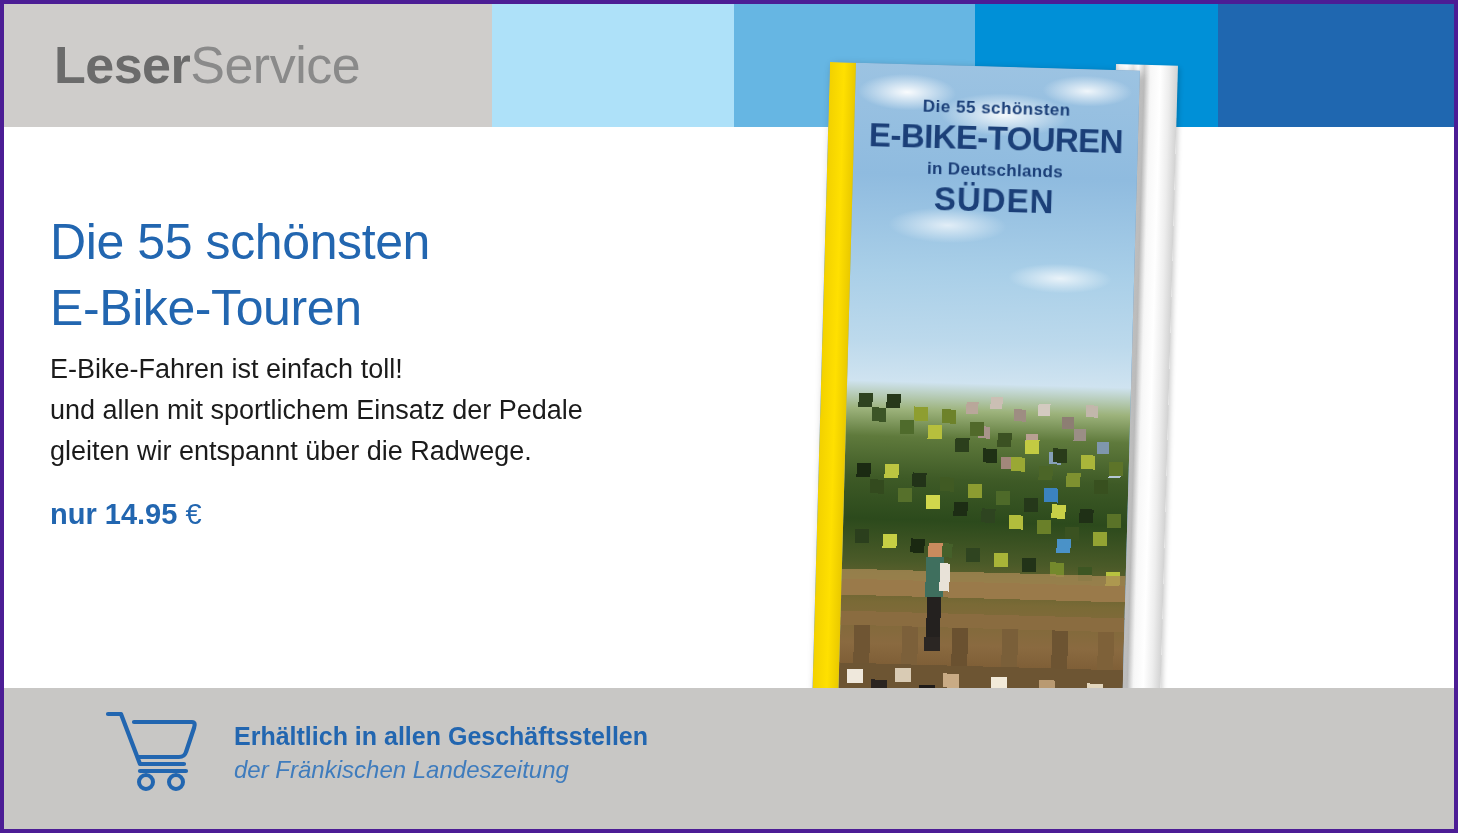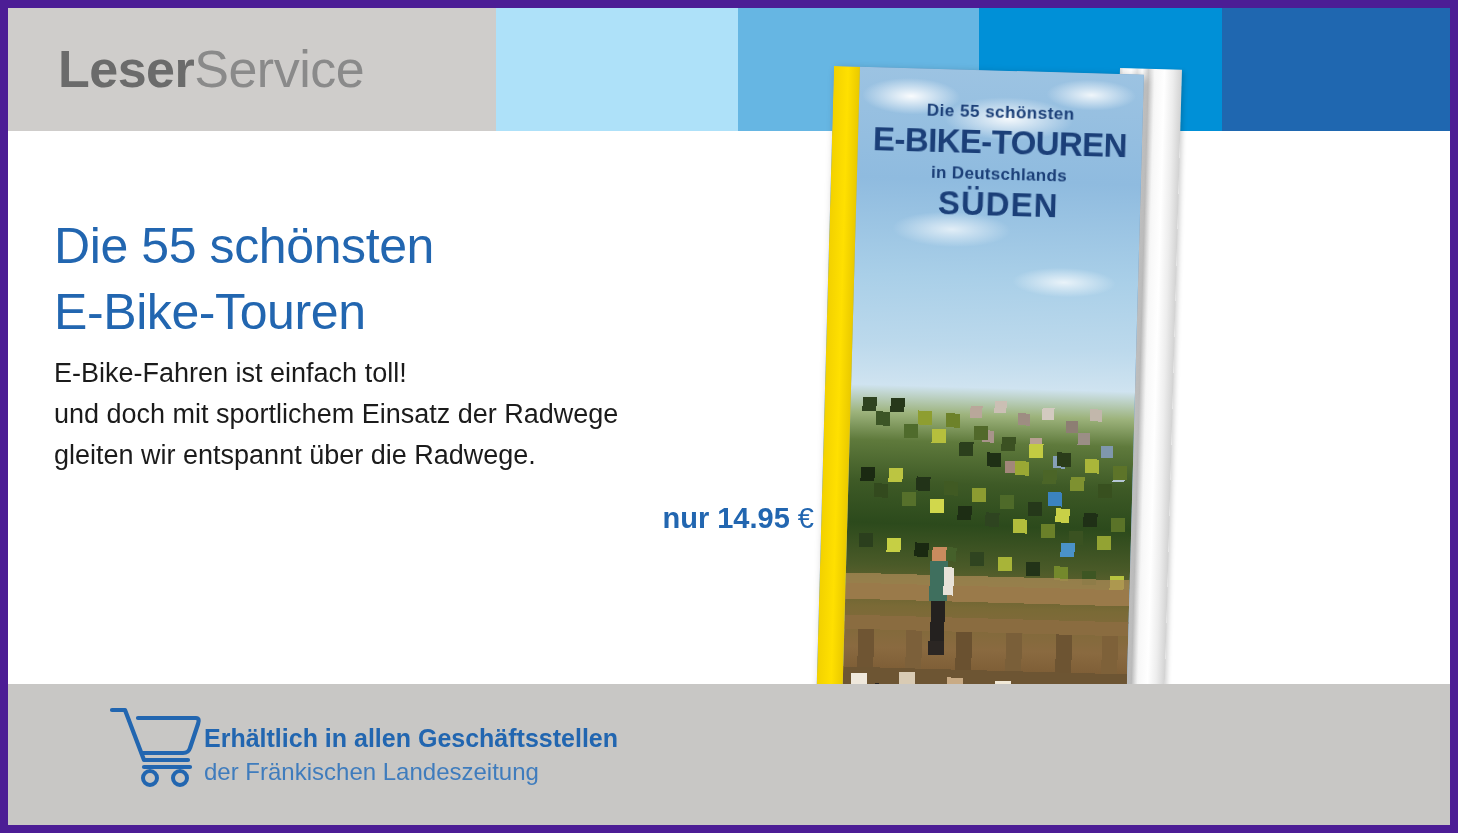--- a/index.html
+++ b/index.html
@@ -11,21 +11,21 @@
     background: #ffffff;
     font-family: "Liberation Sans", sans-serif;
     overflow: hidden;
   }
 
   #ad {
     position: relative;
     width: 1458px;
     height: 833px;
     background: #ffffff;
-    border: 8px solid #4c1d95;
+    border: 4px solid #4c1d95;
     overflow: hidden;
   }
 
   
   .header {
     position: absolute;
     left: 0; top: 0;
     width: 1450px;
     height: 123px;
     display: flex;
@@ -75,21 +75,20 @@
     font-weight: normal;
     white-space: nowrap;
   }
 
   .price {
     margin-top: 26px;
     color: #2266b0;
     font-size: 29px;
     font-weight: bold;
     white-space: nowrap;
-    text-align: right;
   }
   .price .euro { font-weight: normal; font-size: 29px; }
 
   
   .book-wrap {
     position: absolute;
     left: 826px;
     top: 58px;
     width: 500px;
     height: 700px;
@@ -228,39 +227,41 @@
     width: 1450px;
     height: 141px;
     background: #c8c7c5;
   }
 
   .footer-inner {
     position: absolute;
     left: 100px;
     top: 20px;
     display: flex;
-    align-items: flex-end;
+    align-items: center;
+    gap: 34px;
   }
 
   .cart-icon { width: 96px; height: 84px; display: block; }
 
   .footer-text { padding-top: 4px; }
   .footer-line1 {
     color: #2266b0;
     font-size: 25px;
     line-height: 34px;
     font-weight: bold;
     white-space: nowrap;
   }
   .footer-line2 {
     color: #3f7cbd;
     font-size: 24px;
     line-height: 33px;
     font-weight: normal;
     white-space: nowrap;
+    font-style: italic;
   }
 </style>
 </head>
 <body>
 
 <div id="ad">
 
   <div class="header">
     <div class="band band-gray"></div>
     <div class="band band-lblue"></div>
@@ -275,21 +276,21 @@
 
   <div class="content">
 
     <div class="headline">
       <div>Die 55 schönsten</div>
       <div>E-Bike-Touren</div>
     </div>
 
     <div class="body-copy">
       <div>E-Bike-Fahren ist einfach toll!</div>
-      <div>und doch mit sportlichem Einsatz der Radwege</div>
+      <div>und allen mit sportlichem Einsatz der Pedale</div>
       <div>gleiten wir entspannt über die Radwege.</div>
     </div>
 
     <div class="price">
       <span>nur 14.95</span>
       <span class="euro">€</span>
     </div>
 
   </div>
 

